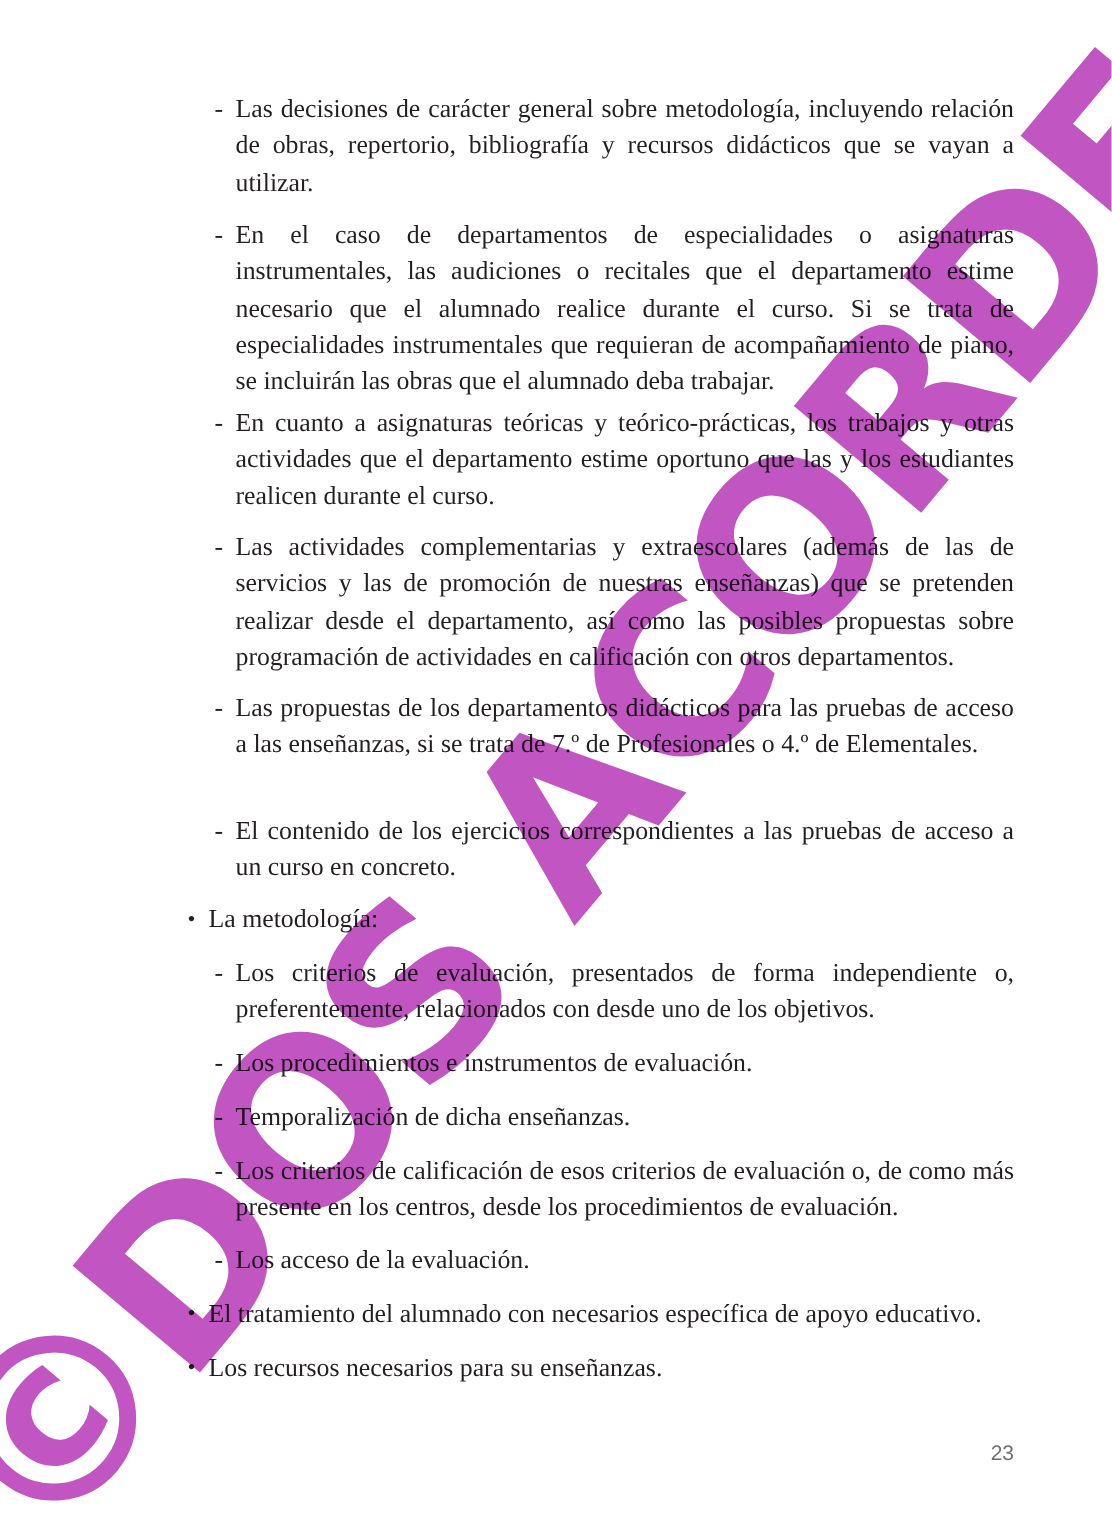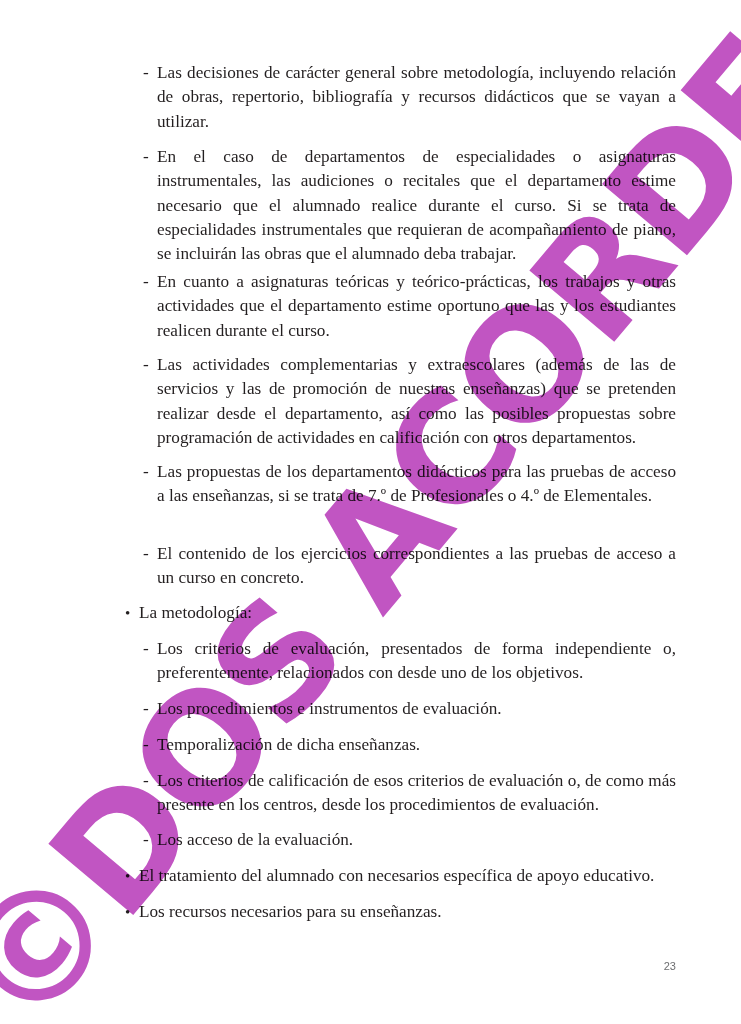--- a/index.html
+++ b/index.html
@@ -7,21 +7,21 @@
          font-family: "Liberation Serif", "DejaVu Serif", serif; color: #231f20; }
   .page { position: absolute; left: 0; top: 0; width: 741px; height: 1024px; }
   .item { position: absolute; font-size: 17.2px; line-height: 24.3px; text-align: justify; }
   .sub { left: 157px; width: 519px; }
   .bullet { left: 139px; width: 537px; }
   .marker { position: absolute; top: 0; }
   .sub .marker { left: -14px; }
   .bullet .marker { left: -14px; font-size: 15px; }
   .txt { display: block; text-align-last: left; }
   .page-number { position: absolute; right: 65px; top: 960px; font-family: "Liberation Sans", "DejaVu Sans", sans-serif;
-                 font-size: 11px; color: #6d6e70; }
+                 font-size: 14px; color: #6d6e70; }
   .watermark { position: absolute; left: 0; top: 0; width: 741px; height: 1024px; pointer-events: none; mix-blend-mode: multiply; }
   .watermark-text { position: absolute; left: -225px; top: 470px; width: 1200px; text-align: center;
                     transform: rotate(-50deg); transform-origin: 50% 50%;
                     font-family: "DejaVu Sans", "Liberation Sans", sans-serif; font-weight: bold;
                     font-size: 152px; letter-spacing: -4px; color: #c155c2; white-space: nowrap; line-height: 1; }
 </style>
 </head>
 <body>
 
 <div class="page">

